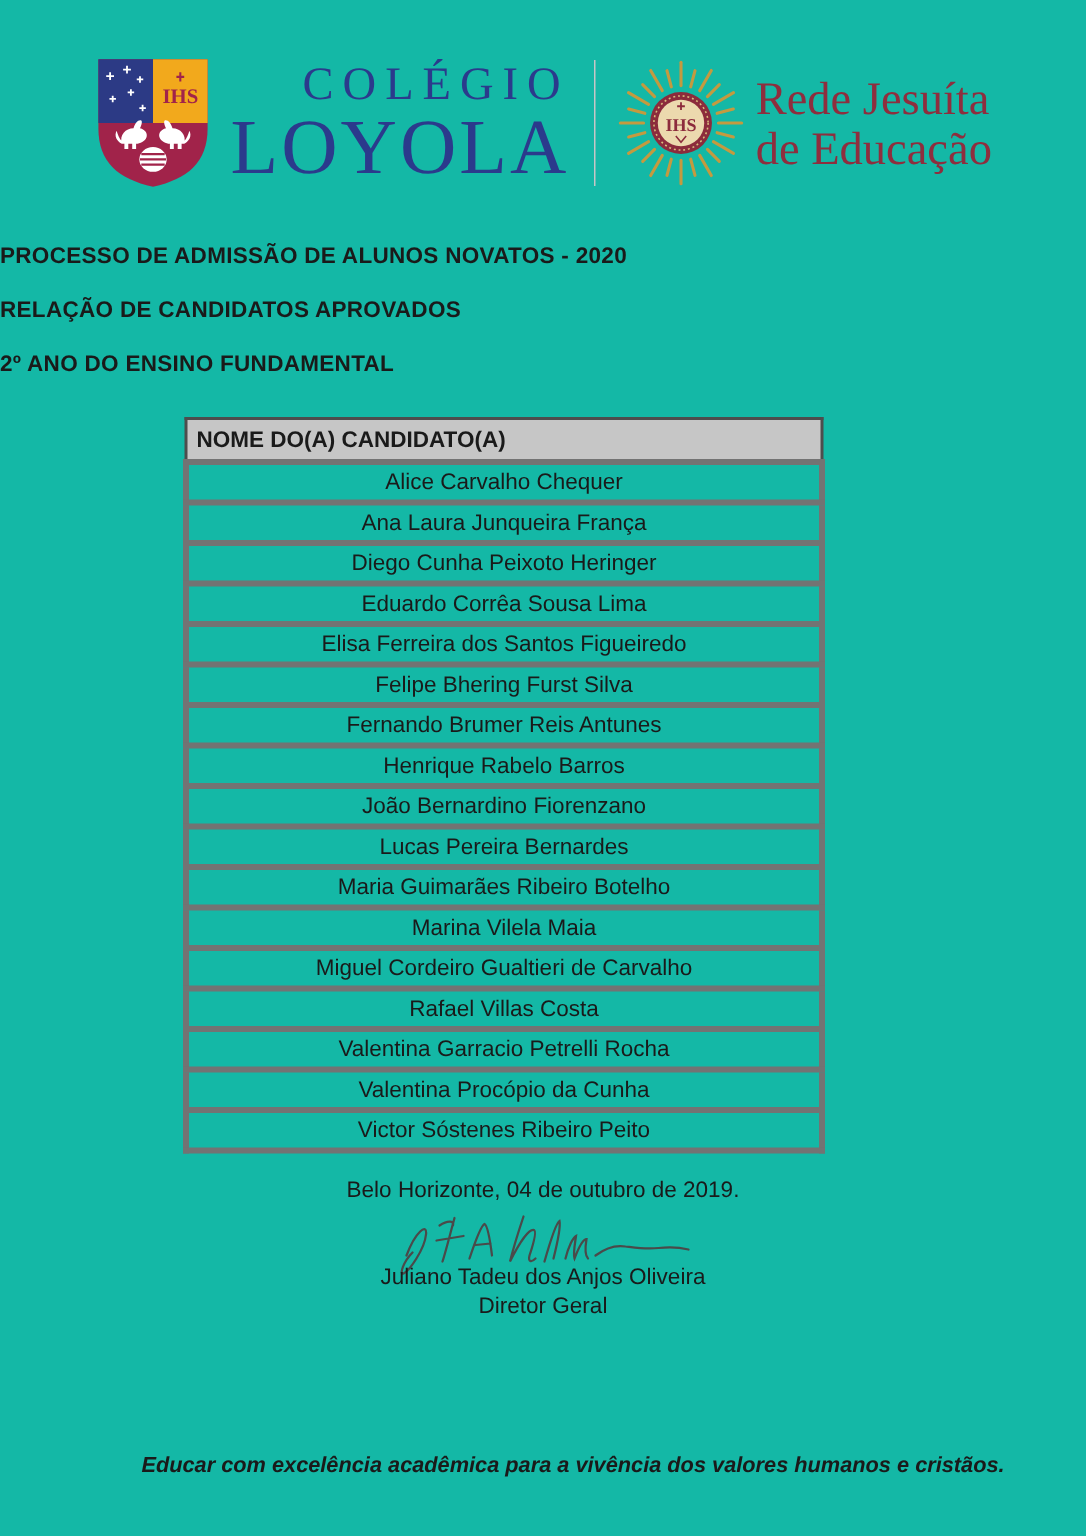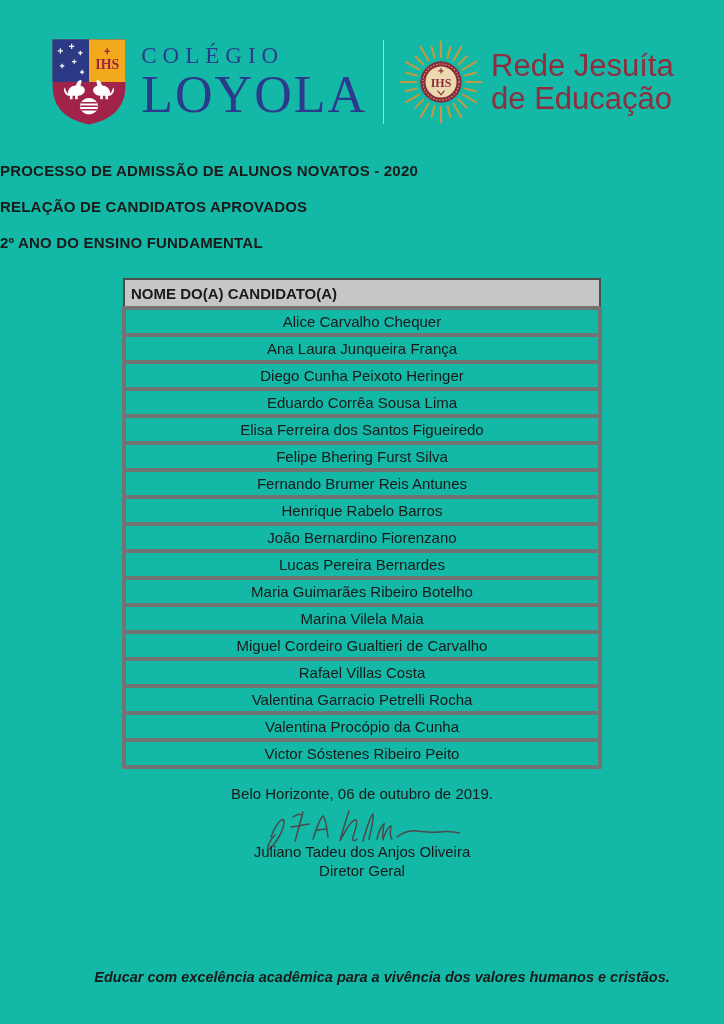--- a/index.html
+++ b/index.html
@@ -12,34 +12,34 @@
     overflow:hidden;
   }
 
   
   .logo-band{
     position:absolute;top:36px;left:0;right:0;
     display:flex;justify-content:center;align-items:center;
   }
   .logo-left{display:flex;align-items:center;gap:13px;}
   .loyola-wordmark{font-family:"Liberation Serif", serif;color:#2b3a8c;line-height:1;}
-  .loyola-wordmark .l1{font-size:23px;letter-spacing:6px;margin-bottom:2px;}
+  .loyola-wordmark .l1{font-size:31px;letter-spacing:6px;margin-bottom:2px;margin-left:48px;}
   .loyola-wordmark .l2{font-size:52px;letter-spacing:2px;}
   .logo-divider{width:1px;height:84px;background:#c6c6c6;margin:0 14px 0 16px;}
   .logo-right{display:flex;align-items:center;gap:7px;}
-  .rede-wordmark{font-family:Liberation Sans, sans-serif;color:#8e2e3e;font-size:31px;line-height:1.08;}
+  .rede-wordmark{font-family:Liberation Serif, serif;color:#8e2e3e;font-size:31px;line-height:1.08;}
 
   
   .titles{position:absolute;top:162px;left:0;right:0;text-align:left;}
   .titles p{margin:0 0 19px 0;font-size:15px;font-weight:700;letter-spacing:.2px;}
 
   
   table.cand{
     position:absolute;top:278px;left:122px;
-    width:480px;border-collapse:collapse;
+    width:428px;border-collapse:collapse;
     font-size:15px;
     border:2px solid #4d4d4d;
     padding-left:24px;
   }
   table.cand th{
     background:#c6c6c6;
     border:1px solid #4d4d4d;
     text-align:left;font-weight:700;
     padding:4px 6px;height:18px;
   }
@@ -200,21 +200,21 @@
         </tr>
         <tr>
           <td>Valentina Procópio da Cunha</td>
         </tr>
         <tr>
           <td>Victor Sóstenes Ribeiro Peito</td>
         </tr>
       </tbody>
   </table>
 
-  <p class="date-line">Belo Horizonte, 06 de outubro de 2019.</p>
+  <p class="date-line">Belo Horizonte, 04 de outubro de 2019.</p>
 
   <svg class="signature" width="210" height="50" viewBox="0 0 210 50">
     <g fill="none" stroke="#4a4a4a" stroke-width="1.5" stroke-linecap="round">
       <path d="M14,32 C20,16 28,10 27,18 C26,28 16,42 12,44 C9,45 12,36 18,30"></path>
       <path d="M36,12 C42,8 46,9 45,12 M34,22 L52,19 M46,7 C43,18 40,30 38,36"></path>
       <path d="M56,34 C60,22 64,12 66,11 C68,12 70,24 71,32 M60,25 L70,24"></path>
       <path d="M92,6 C88,18 84,32 83,36 C90,22 96,14 99,15 C101,16 98,26 96,32 C95,36 97,37 100,34"></path>
       <path d="M106,36 C110,22 114,10 116,9 C117,14 114,26 112,34"></path>
       <path d="M120,34 C122,26 125,20 127,19 C126,26 125,31 126,34 C129,26 132,21 134,21 C133,27 133,32 135,34"></path>
       <path d="M140,32 C148,26 154,25 160,26 C168,27 174,28 182,27 C190,26 198,27 202,28"></path>

